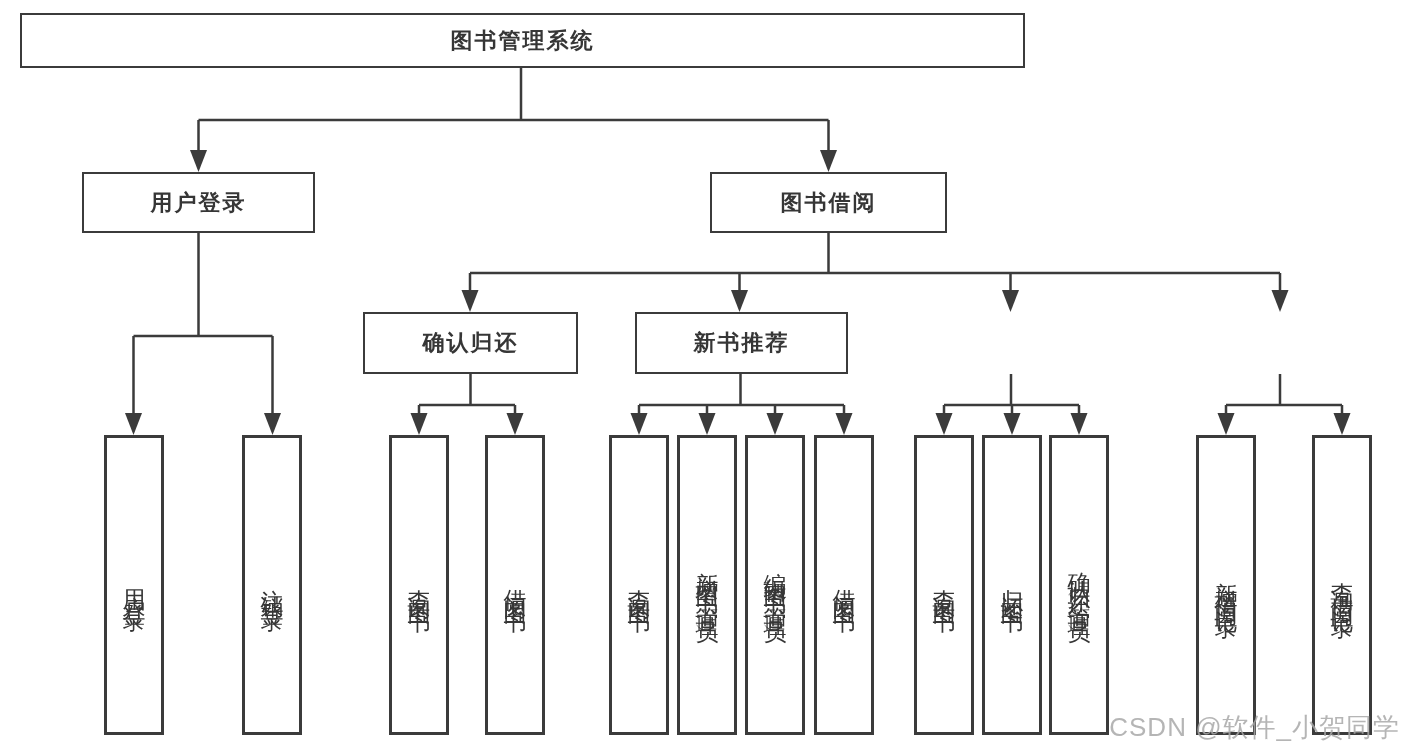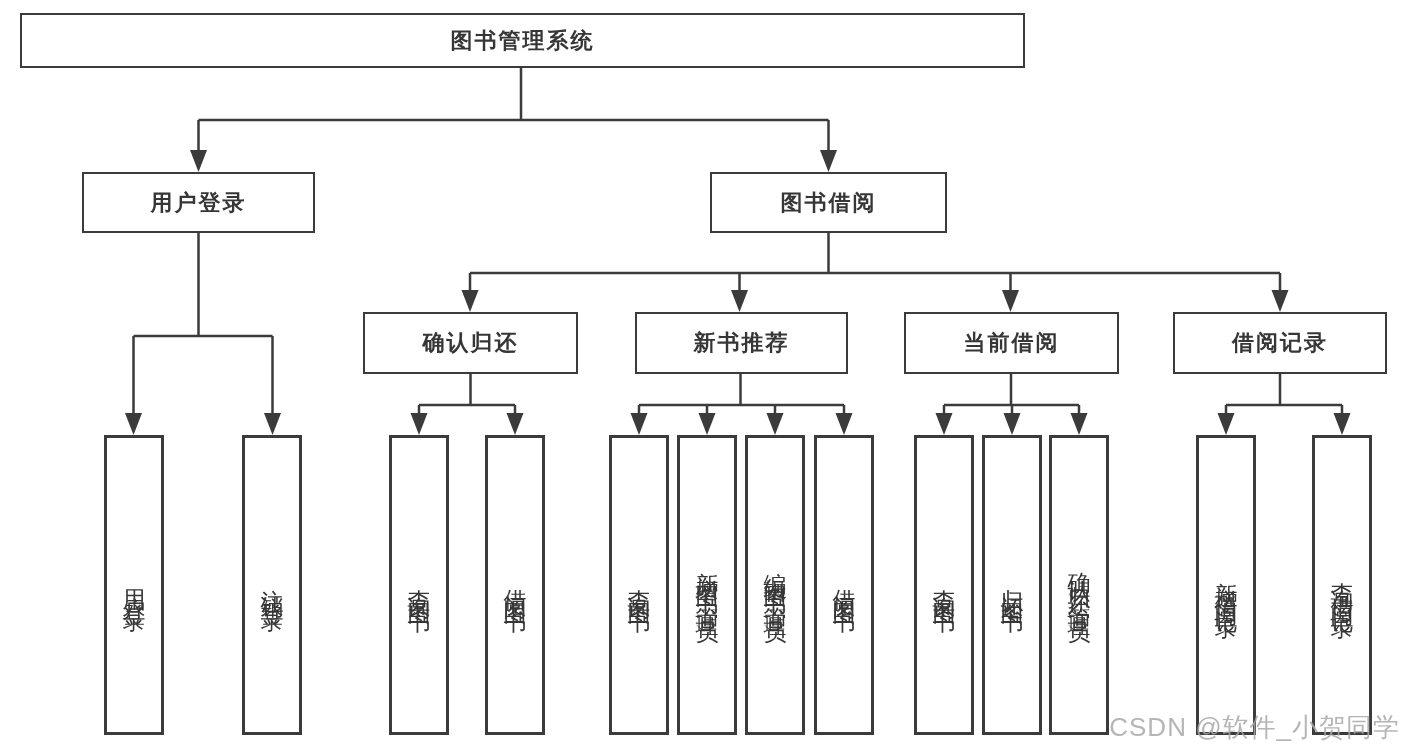--- a/index.html
+++ b/index.html
@@ -91,22 +91,20 @@
     </g>
   </svg>
 
   <div class="box h" style="left:20px; top:13px; width:1005px; height:55px">图书管理系统</div>
 
   <div class="box h" style="left:82px; top:172px; width:233px; height:61px">用户登录</div>
   <div class="box h" style="left:710px; top:172px; width:237px; height:61px">图书借阅</div>
 
   <div class="box h" style="left:363px; top:312px; width:215px; height:62px">确认归还</div>
   <div class="box h" style="left:635px; top:312px; width:213px; height:62px">新书推荐</div>
-  <div class="box h" style="left:904px; top:312px; width:215px; height:62px">当前借阅</div>
-  <div class="box h" style="left:1173px; top:312px; width:214px; height:62px">借阅记录</div>
 
   <div class="box v" style="left:104px">用户登录</div>
   <div class="box v" style="left:242px">注销登录</div>
 
   <div class="box v" style="left:389px">查询图书</div>
   <div class="box v" style="left:485px">借阅图书</div>
 
   <div class="box v" style="left:609px">查询图书</div>
   <div class="box v" style="left:677px">新增图书（管理员）</div>
   <div class="box v" style="left:745px">编辑图书（管理员）</div>

